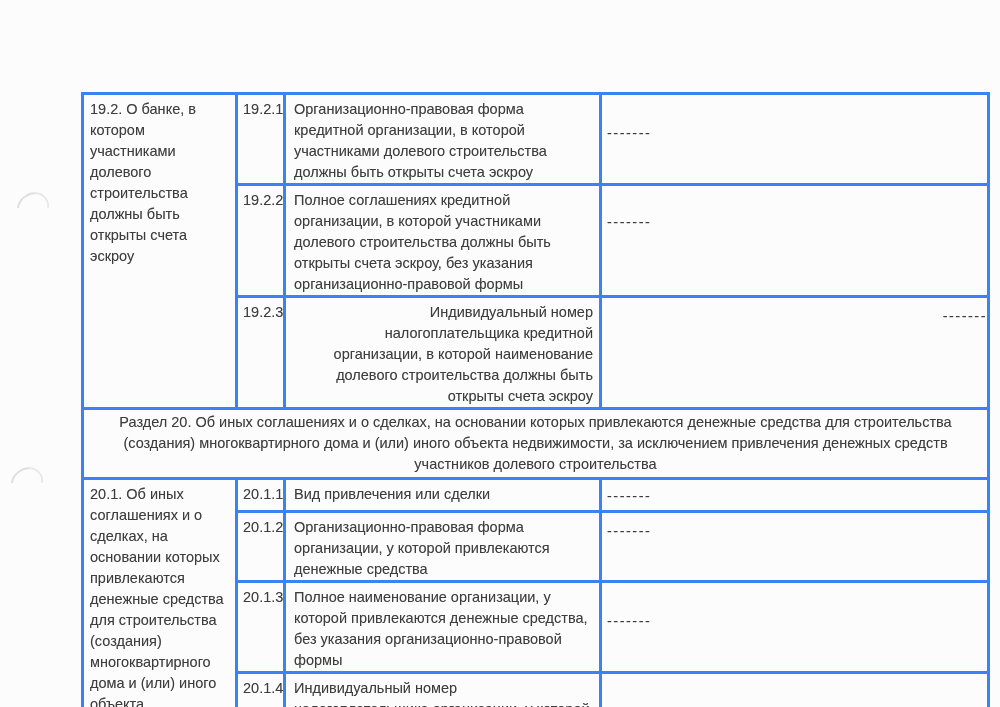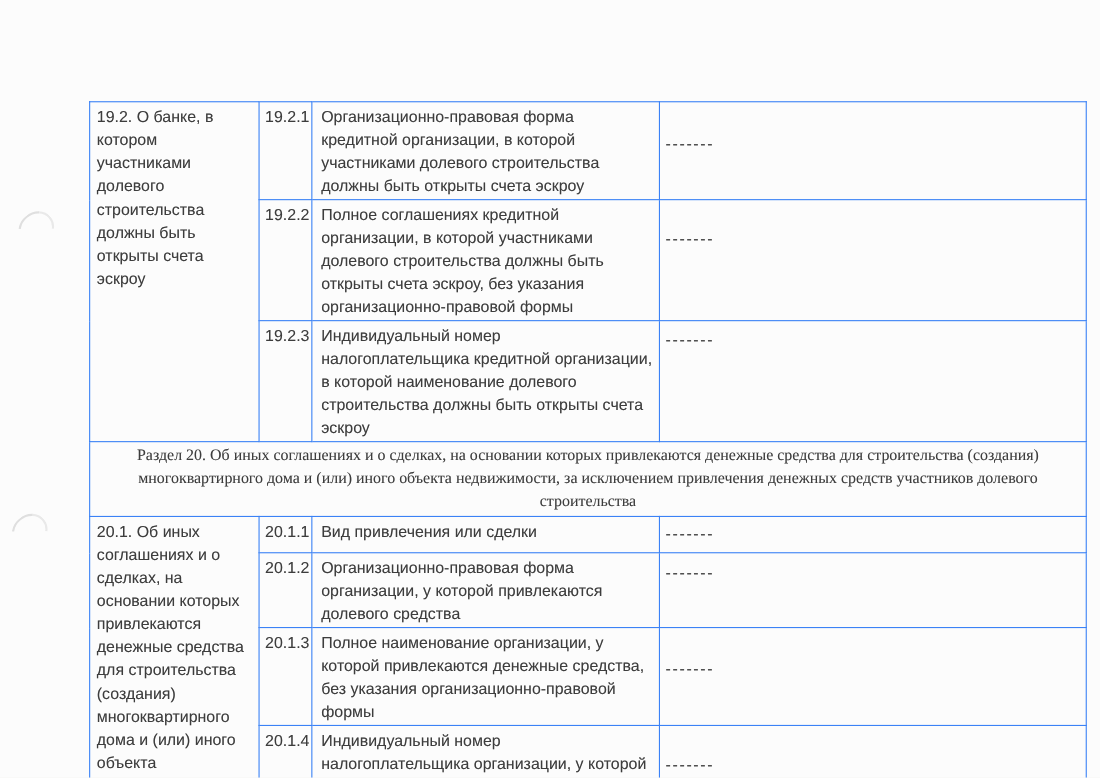--- a/index.html
+++ b/index.html
@@ -32,35 +32,35 @@
     left: 81px; top: 92px;
     width: 906px;
     border-collapse: collapse;
     table-layout: fixed;
     font-size: 14.5px;
     line-height: 21px;
     color: #3d3d3d;
     text-shadow: 0 0 0.5px rgba(70,70,70,0.35);
   }
   table.decl td {
-    border: 1px solid #3b82f6;
+    border: 3px solid #3b82f6;
     vertical-align: top;
     overflow: hidden;
   }
   td.group { padding: 4px 6px 0 6px; }
   td.num   { padding: 4px 2px 0 5px; }
   td.desc  { padding: 4px 6px 0 8px; margin-top: 13px; }
   td.val   { padding: 0 0 0 5px; letter-spacing: 1.5px; }
   td.val .dash { display: block; }
 
   
   tr.rh1 { height: 89px; }
   tr.rh2 { height: 82px; }
-  tr.rh3 { height: 82px; }
-  tr.rhdr { height: 65px; font-family: Liberation Serif, serif; }
+  tr.rh3 { height: 82px; text-align: right; }
+  tr.rhdr { height: 65px; }
   tr.rh4 { height: 33px; }
   tr.rh5 { height: 47px; }
   tr.rh6 { height: 70px; }
   tr.rh7 { height: 65px; }
 
   
   .pt28 { padding-top: 28px; }
   .pt26 { padding-top: 26px; }
   .pt8  { padding-top: 8px; }
   .pt6  { padding-top: 6px; }
@@ -118,21 +118,21 @@
     <tr class="rh4">
       <td class="group" rowspan="5">20.1. Об иных соглашениях и о сделках, на основании которых привлекаются денежные средства для строительства (создания) многоквартирного дома и (или) иного объекта недвижимости</td>
       <td class="num">20.1.1</td>
       <td class="desc">Вид привлечения или сделки</td>
       <td class="val">
             <span class="dash pt6">-------</span>
           </td>
     </tr>
     <tr class="rh5">
       <td class="num">20.1.2</td>
-      <td class="desc">Организационно-правовая форма организации, у которой привлекаются долевого средства</td>
+      <td class="desc">Организационно-правовая форма организации, у которой привлекаются денежные средства</td>
       <td class="val">
             <span class="dash pt8">-------</span>
           </td>
     </tr>
     <tr class="rh6">
       <td class="num">20.1.3</td>
       <td class="desc">Полное наименование организации, у которой привлекаются денежные средства, без указания организационно-правовой формы</td>
       <td class="val">
             <span class="dash pt28">-------</span>
           </td>

